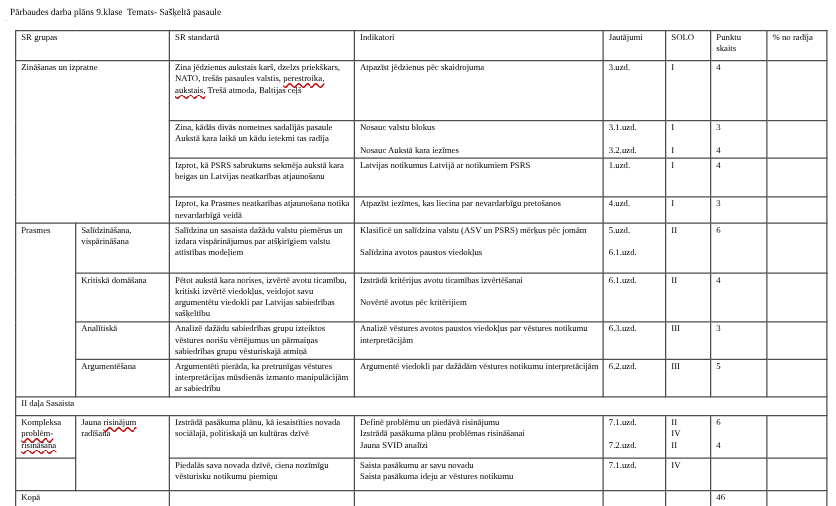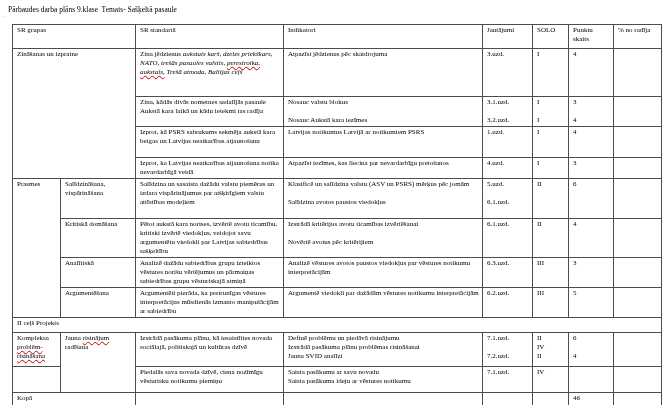--- a/index.html
+++ b/index.html
@@ -11,21 +11,21 @@
   .stray { position:absolute; left:4px; top:14px; font-size:6px; color:#8a8a8a; }
   table.plan {
     position:absolute; left:12px; top:24px; width:649px;
     border-collapse:collapse; table-layout:fixed;
   }
   .plan td, .plan th {
     border:1px solid #4d4d4d; vertical-align:top; text-align:left;
     padding:1px 3px 1px 4px; font-size:7px; line-height:9px;
     font-weight:normal; white-space:pre-line; overflow:hidden;
   }
-  .it { font-style:italic; }
+  .it { }
   .sq {
     text-decoration-line:underline; text-decoration-style:wavy;
     text-decoration-color:#c00000; text-decoration-thickness:1px;
     text-underline-offset:1px;
     text-align:right;
   }
 </style>
 </head>
 <body>
 
@@ -82,21 +82,21 @@
       </tr>
       <tr style="height:31px">
         <td>Izprot, kā PSRS sabrukums sekmēja aukstā kara beigas un Latvijas neatkarības atjaunošanu</td>
         <td>Latvijas notikumus Latvijā ar notikumiem PSRS</td>
         <td>1.uzd.</td>
         <td>I</td>
         <td>4</td>
         <td></td>
       </tr>
       <tr style="height:19px">
-        <td>Izprot, ka Latvijas neatkarības atjaunošana notika nevardarbīgā veidā</td>
+        <td>Izprot, ka Prasmes neatkarības atjaunošana notika nevardarbīgā veidā</td>
         <td>Atpazīst iezīmes, kas liecina par nevardarbīgu pretošanos</td>
         <td>4.uzd.</td>
         <td>I</td>
         <td>3</td>
         <td></td>
       </tr>
 
       <tr style="height:40px">
         <td rowspan="4">Prasmes</td>
         <td>Salīdzināšana, vispārināšana</td>
@@ -135,21 +135,21 @@
         <td>Argumentēšana</td>
         <td>Argumentēti pierāda, ka pretrunīgas vēstures interpretācijas mūsdienās izmanto manipulācijām ar sabiedrību</td>
         <td>Argumentē viedokli par dažādām vēstures notikumu interpretācijām</td>
         <td>6.2.uzd.</td>
         <td>III</td>
         <td>5</td>
         <td></td>
       </tr>
 
       <tr style="height:15px">
-        <td colspan="8">II ceļš Projekts</td>
+        <td colspan="8">II daļa Sasaista</td>
       </tr>
 
       <tr style="height:34px">
         <td><span>Kompleksa </span><span class="sq">problēm-</span><span class="sq">risināšana</span></td>
         <td rowspan="2"><span>Jauna </span><span class="sq">risinājum</span><span> radīšana</span></td>
         <td>Izstrādā  pasākuma plānu, kā iesaistīties novada sociālajā, politiskajā un kultūras dzīvē</td>
         <td>Definē problēmu un piedāvā risinājumu
 Izstrādā pasākuma plānu problēmas risināšanai
 Jauna SVID analīzi</td>
         <td>7.1.uzd.

